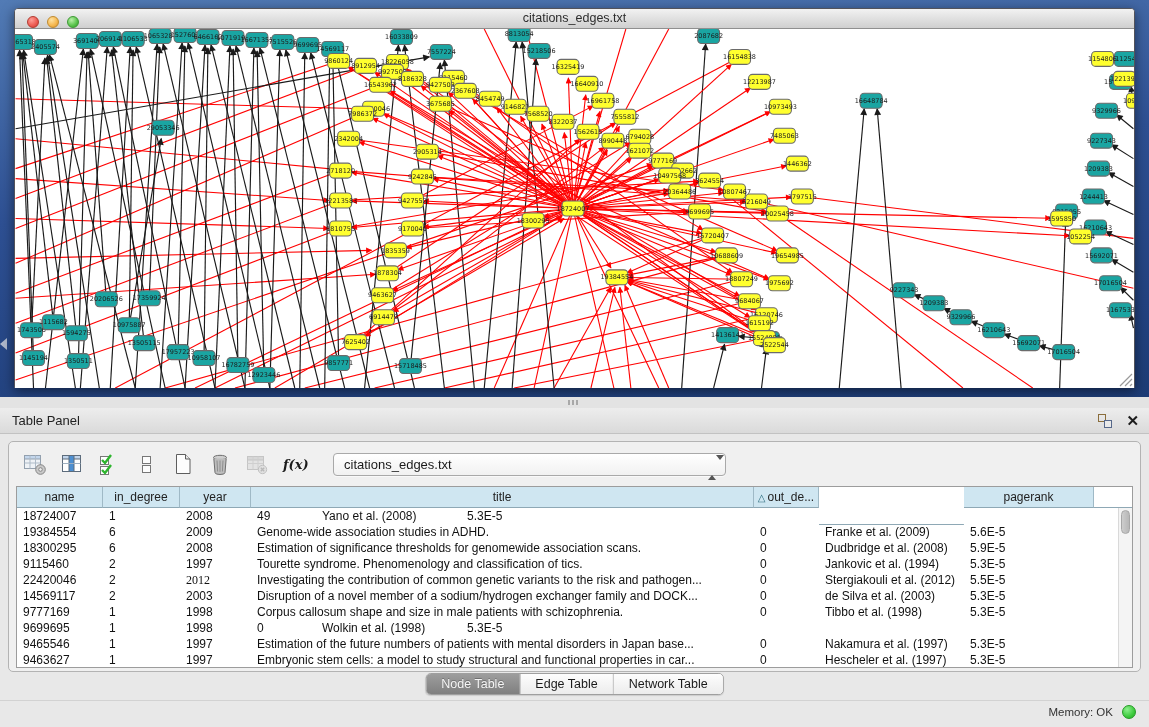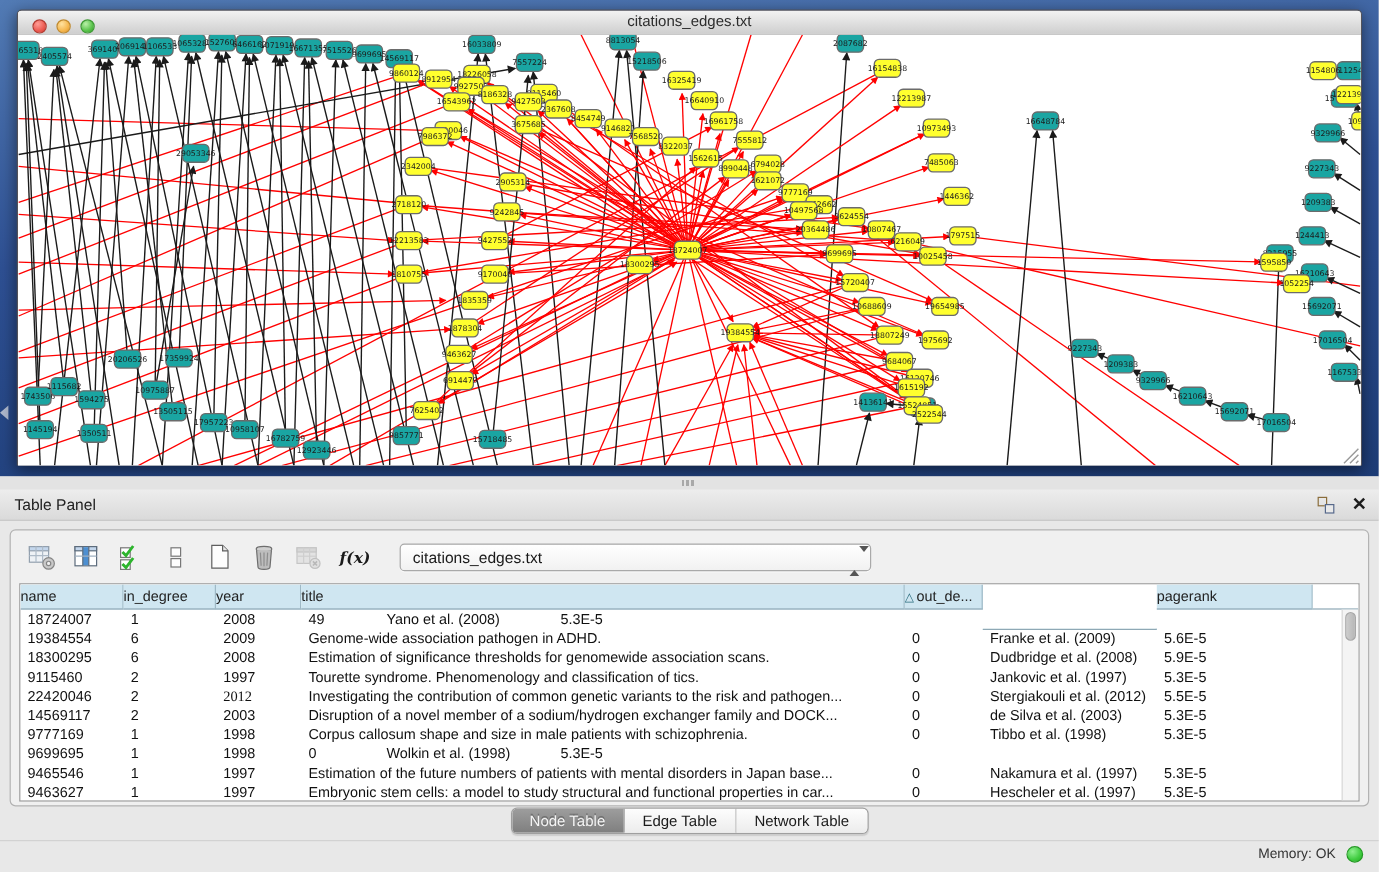--- a/index.html
+++ b/index.html
@@ -46,21 +46,21 @@
     background:linear-gradient(#ffffff,#f1f1f1); border:1px solid #a9a9a9; border-radius:4px;
     font-size:13px; color:#1a1a1a; line-height:21px; padding-left:10px; box-shadow:0 1px 0 rgba(255,255,255,.6); }
   #combo .steppers { position:absolute; right:7px; top:3px; width:10px; height:16px; }
   #combo .steppers .up { width:0;height:0;border-left:4px solid transparent;border-right:4px solid transparent;border-bottom:5px solid #555; margin-bottom:3px; }
   #combo .steppers .dn { width:0;height:0;border-left:4px solid transparent;border-right:4px solid transparent;border-top:5px solid #555; }
 
   #table-wrap { position:absolute; left:7px; top:44px; width:1117px; height:182px;
     background:#fff; border:1px solid #9c9c9c; overflow:hidden; }
   #thead { display:flex; height:21px; background:#fff; }
   .hcell { background:#cfe6f1; border-right:1px solid #9fb9c6; border-bottom:1px solid #8ea8b5;
-    font-size:12px; color:#222; line-height:20px; overflow:hidden; white-space:nowrap; flex:none; }
+    font-size:12px; color:#222; text-align:center; line-height:20px; overflow:hidden; white-space:nowrap; flex:none; }
   .hcell .sort { color:#2e6f80; font-size:10px; margin-right:2px; }
   .hfiller { flex:1; background:#fff; border-bottom:1px solid #8ea8b5; }
   #tbody { position:absolute; left:0; top:21px; right:14px; bottom:0; overflow:hidden; }
   .trow { display:flex; height:16px; }
   .tcell { font-size:12px; color:#111; line-height:16px; padding:0 6px; overflow:hidden;
     white-space:nowrap; flex:none; }
   #vscroll { position:absolute; right:0; top:21px; width:14px; bottom:0; background:#f4f4f4; border-left:1px solid #d9d9d9; }
   #vthumb { position:absolute; left:1.5px; top:2px; width:9px; height:24px; background:linear-gradient(90deg,#cdcdcd,#b7b7b7); border:1px solid #a7a7a7; border-radius:5px; }
 
   
@@ -670,41 +670,41 @@
             <div class="tcell" style="width: 77px;">1</div>
             <div class="tcell" style="width: 71px;">2008</div>
             <div class="tcell" style="width: 65px;">49</div>
             <div class="tcell" style="width: 145px;">Yano et al. (2008)</div>
             <div class="tcell" style="width: 130px;">5.3E-5</div>
           </div>
           <div class="trow">
             <div class="tcell" style="width: 86px;">19384554</div>
             <div class="tcell" style="width: 77px;">6</div>
             <div class="tcell" style="width: 71px;">2009</div>
-            <div class="tcell" style="width: 503px;">Genome-wide association pathogen in ADHD.</div>
+            <div class="tcell" style="width: 503px;">Genome-wide association studies in ADHD.</div>
             <div class="tcell" style="width: 65px;">0</div>
             <div class="tcell" style="width: 145px;">Franke et al. (2009)</div>
             <div class="tcell" style="width: 130px;">5.6E-5</div>
           </div>
           <div class="trow">
             <div class="tcell" style="width: 86px;">18300295</div>
             <div class="tcell" style="width: 77px;">6</div>
             <div class="tcell" style="width: 71px;">2008</div>
             <div class="tcell" style="width: 503px;">Estimation of significance thresholds for genomewide association scans.</div>
             <div class="tcell" style="width: 65px;">0</div>
             <div class="tcell" style="width: 145px;">Dudbridge et al. (2008)</div>
             <div class="tcell" style="width: 130px;">5.9E-5</div>
           </div>
           <div class="trow">
             <div class="tcell" style="width: 86px;">9115460</div>
             <div class="tcell" style="width: 77px;">2</div>
             <div class="tcell" style="width: 71px;">1997</div>
             <div class="tcell" style="width: 503px;">Tourette syndrome. Phenomenology and classification of tics.</div>
             <div class="tcell" style="width: 65px;">0</div>
-            <div class="tcell" style="width: 145px;">Jankovic et al. (1997)</div>
+            <div class="tcell" style="width: 145px;">Jankovic et al. (1994)</div>
             <div class="tcell" style="width: 130px;">5.3E-5</div>
           </div>
           <div class="trow">
             <div class="tcell" style="width: 86px;">22420046</div>
             <div class="tcell" style="width: 77px;">2</div>
             <div class="tcell" style="width: 71px; font-family: Liberation Serif, serif;">2012</div>
             <div class="tcell" style="width: 503px;">Investigating the contribution of common genetic variants to the risk and pathogen...</div>
             <div class="tcell" style="width: 65px;">0</div>
             <div class="tcell" style="width: 145px;">Stergiakouli et al. (2012)</div>
             <div class="tcell" style="width: 130px;">5.5E-5</div>

